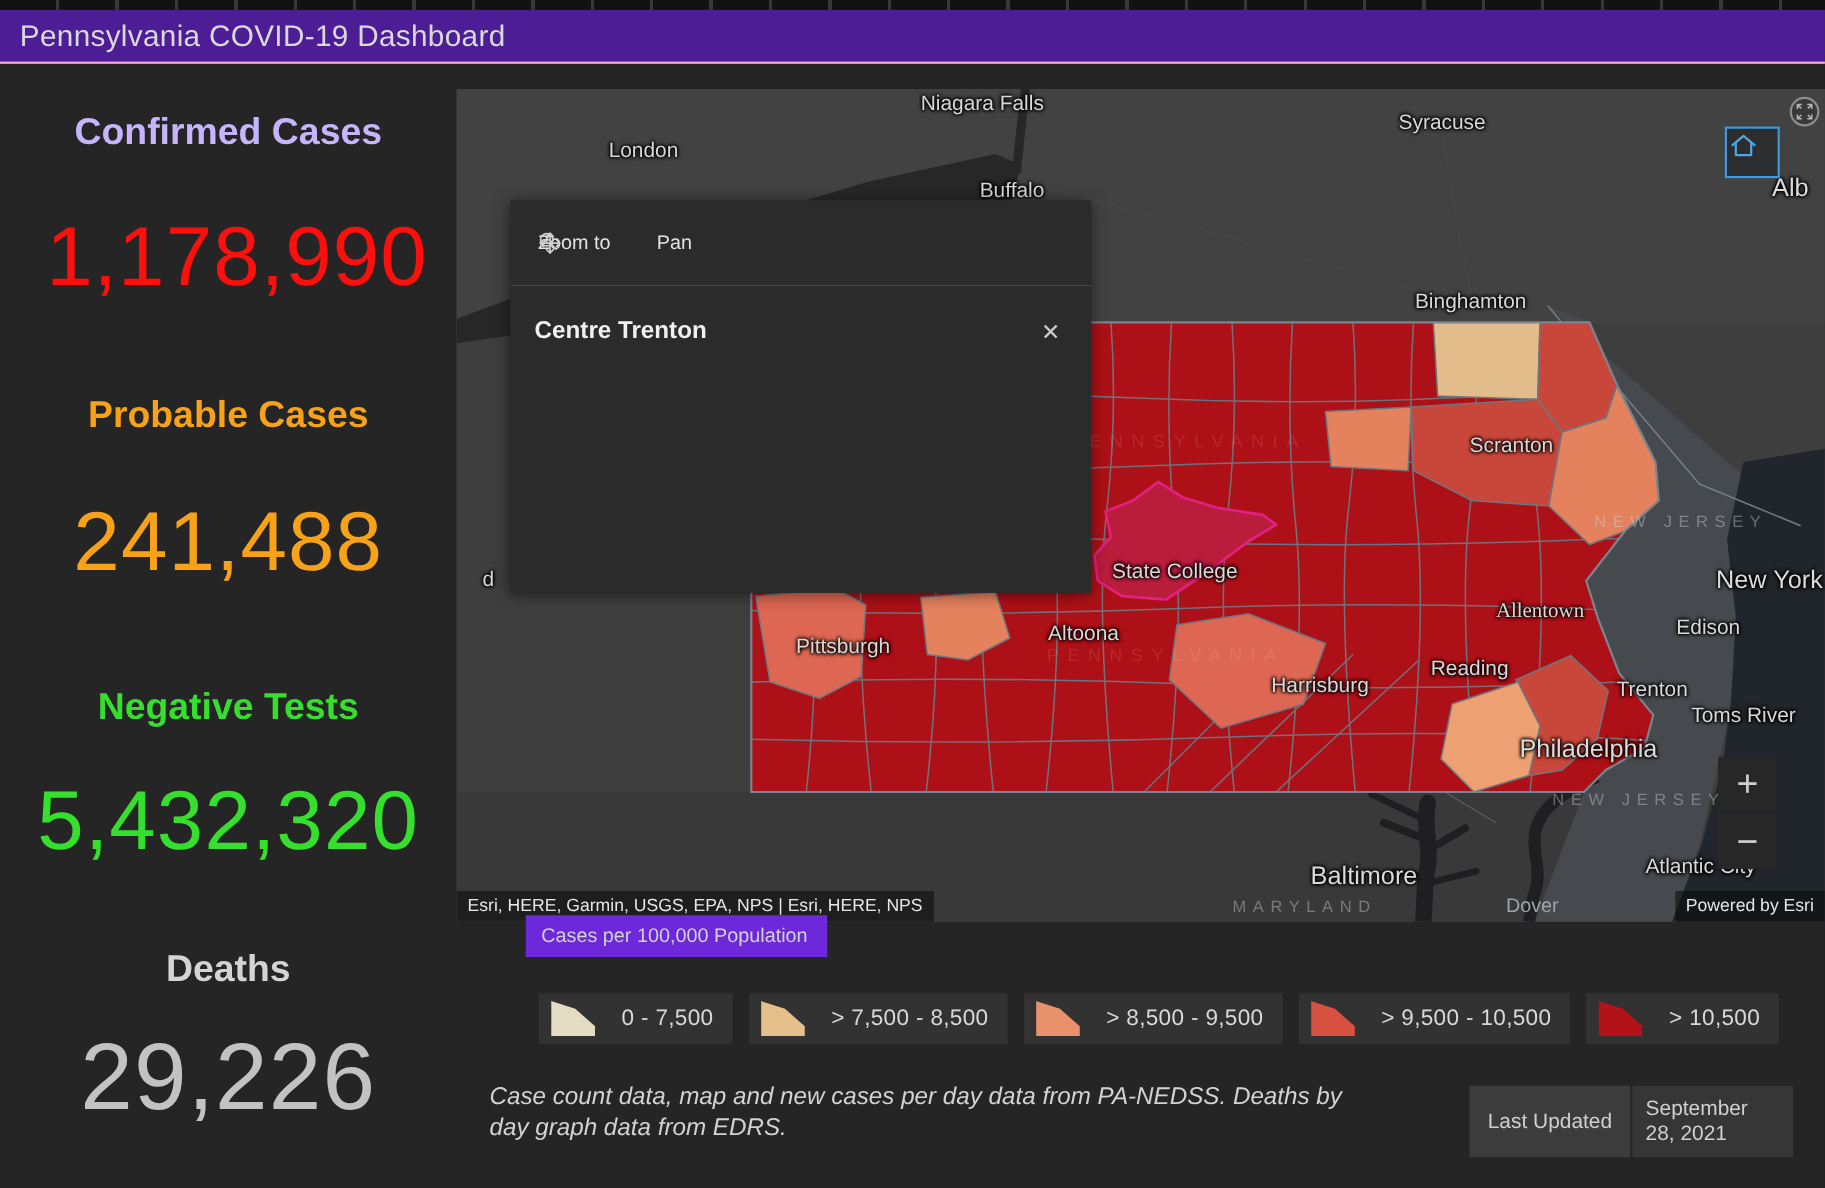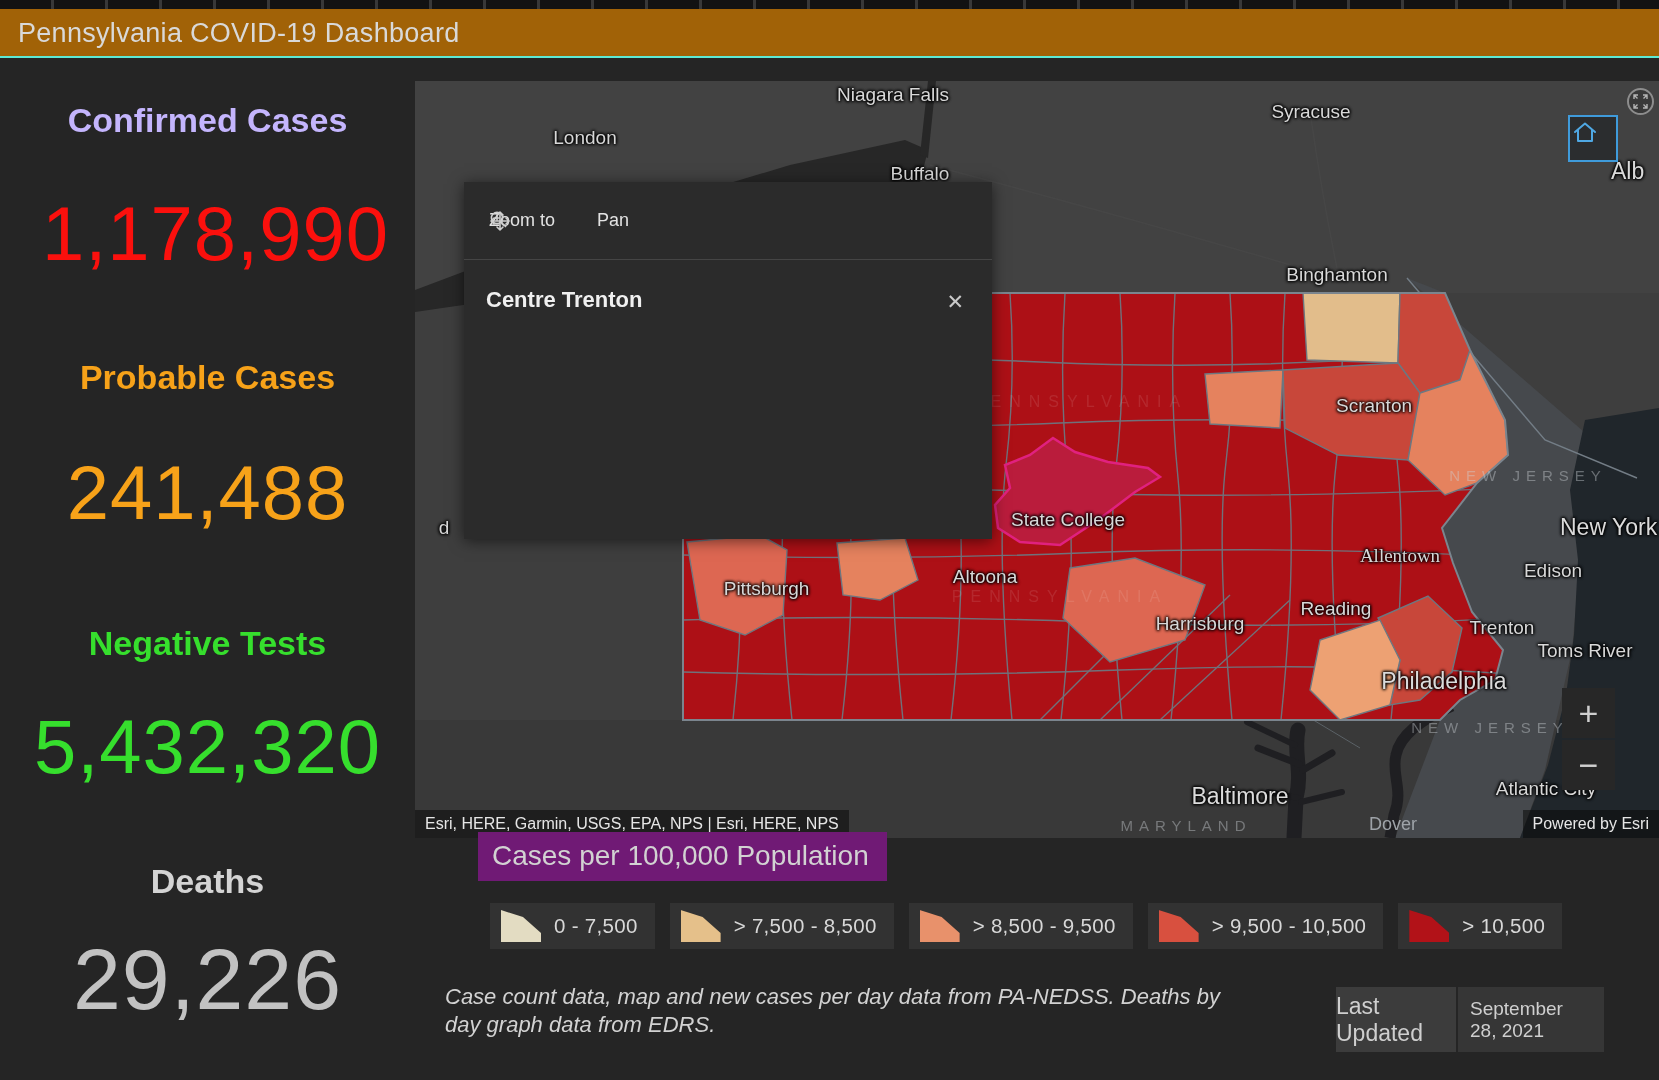--- a/index.html
+++ b/index.html
@@ -5,21 +5,21 @@
   * { margin:0; padding:0; box-sizing:border-box; }
   html,body { background:#151515; }
   body { font-family:"Liberation Sans","DejaVu Sans",sans-serif; }
   #app { position:relative; width:1659px; height:1080px; background:#252525; overflow:hidden; }
 
   
   #ticks { position:absolute; left:0; top:0; width:100%; height:9px; background:#121212;
     background-image:repeating-linear-gradient(90deg,#121212 0 51px,#383838 51px 54px); }
 
   
-  #hdr { position:absolute; left:0; top:9px; width:100%; height:49px; background:#a16207; border-bottom:2px solid #5eead4; }
+  #hdr { position:absolute; left:0; top:9px; width:100%; height:49px; background:#4c1d95; border-bottom:2px solid #f9a8d4; }
   #hdr .ttl { position:absolute; left:18px; top:50%; transform:translateY(-50%); font-size:27px; color:#d9d9d9; letter-spacing:.3px; }
 
   
   .stat-label { position:absolute; left:0; width:415px; text-align:center; font-weight:700; font-size:34px; }
   .stat-value { position:absolute; left:0; width:415px; text-align:center; font-weight:500; font-size:76px; letter-spacing:1px; }
 
   
   #map { position:absolute; left:415px; top:81px; width:1244px; height:757px; background:#3e3e3e; overflow:hidden; cursor:default; }
   #map svg { position:absolute; left:0; top:0; }
 
@@ -48,30 +48,30 @@
   
   #popup { position:absolute; left:49px; top:101px; width:528px; height:357px; background:#2b2b2b; box-shadow:0 2px 14px rgba(0,0,0,.55); z-index:30; }
   #popup .acts { position:absolute; left:25px; top:28px; display:flex; gap:42px; align-items:center; }
   #popup .act { display:flex; gap:9px; align-items:center; color:#e2e2e2; font-size:18px; cursor:pointer; }
   #popup .divider { position:absolute; left:0; top:77px; width:100%; height:1px; background:#454545; }
   #popup .ptitle { position:absolute; left:22px; top:105px; font-size:22px; font-weight:700; color:#f0f0f0; }
   #popup .pclose { position:absolute; right:28px; top:108px; font-size:21px; color:#c9c9c9; cursor:pointer; }
   #popup .rows { position:absolute; left:34px; top:146px; font-size:19.5px; color:#dcdcdc; line-height:26.7px; }
 
   
-  #legend-title { position:absolute; left:478px; top:832px; background:#701a75; color:#d2d2d2; font-size:28px; padding:8px 18px 9px 14px; }
+  #legend-title { position:absolute; left:478px; top:832px; background:#6d28d9; color:#d2d2d2; font-size:18px; padding:8px 18px 9px 14px; }
   #legend-items { position:absolute; left:490px; top:903px; display:flex; gap:15px; }
-  .legend-item { display:flex; align-items:center; gap:13px; background:#323232; padding:7px 17px 7px 11px; }
+  .legend-item { display:flex; align-items:center; gap:24px; background:#323232; padding:7px 17px 7px 11px; }
   .legend-swatch { width:40px; height:32px; clip-path:polygon(0 0,55% 22%,100% 72%,100% 100%,0 100%); }
   .legend-label { font-size:20.5px; color:#d8d8d8; letter-spacing:.3px; }
 
   
   #note { position:absolute; left:445px; top:983px; width:810px; font-style:italic; font-size:22px; color:#d2d2d2; line-height:28px; }
   #lastupd { position:absolute; left:1336px; top:987px; display:flex; }
-  #lastupd .cell-l { width:120px; height:65px; background:#3c3c3c; color:#cfcfcf; font-size:23px; display:flex; align-items:center; justify-content:center; }
+  #lastupd .cell-l { width:146px; height:65px; background:#3c3c3c; color:#cfcfcf; font-size:19px; display:flex; align-items:center; justify-content:center; }
   #lastupd .cell-r { width:146px; height:65px; background:#363636; color:#cfcfcf; font-size:19px; padding:11px 0 0 12px; line-height:22px; margin-left:2px; }
 </style>
 </head>
 <body>
 
 <div id="app">
 
   <div id="ticks"></div>
 
   <header id="hdr">

